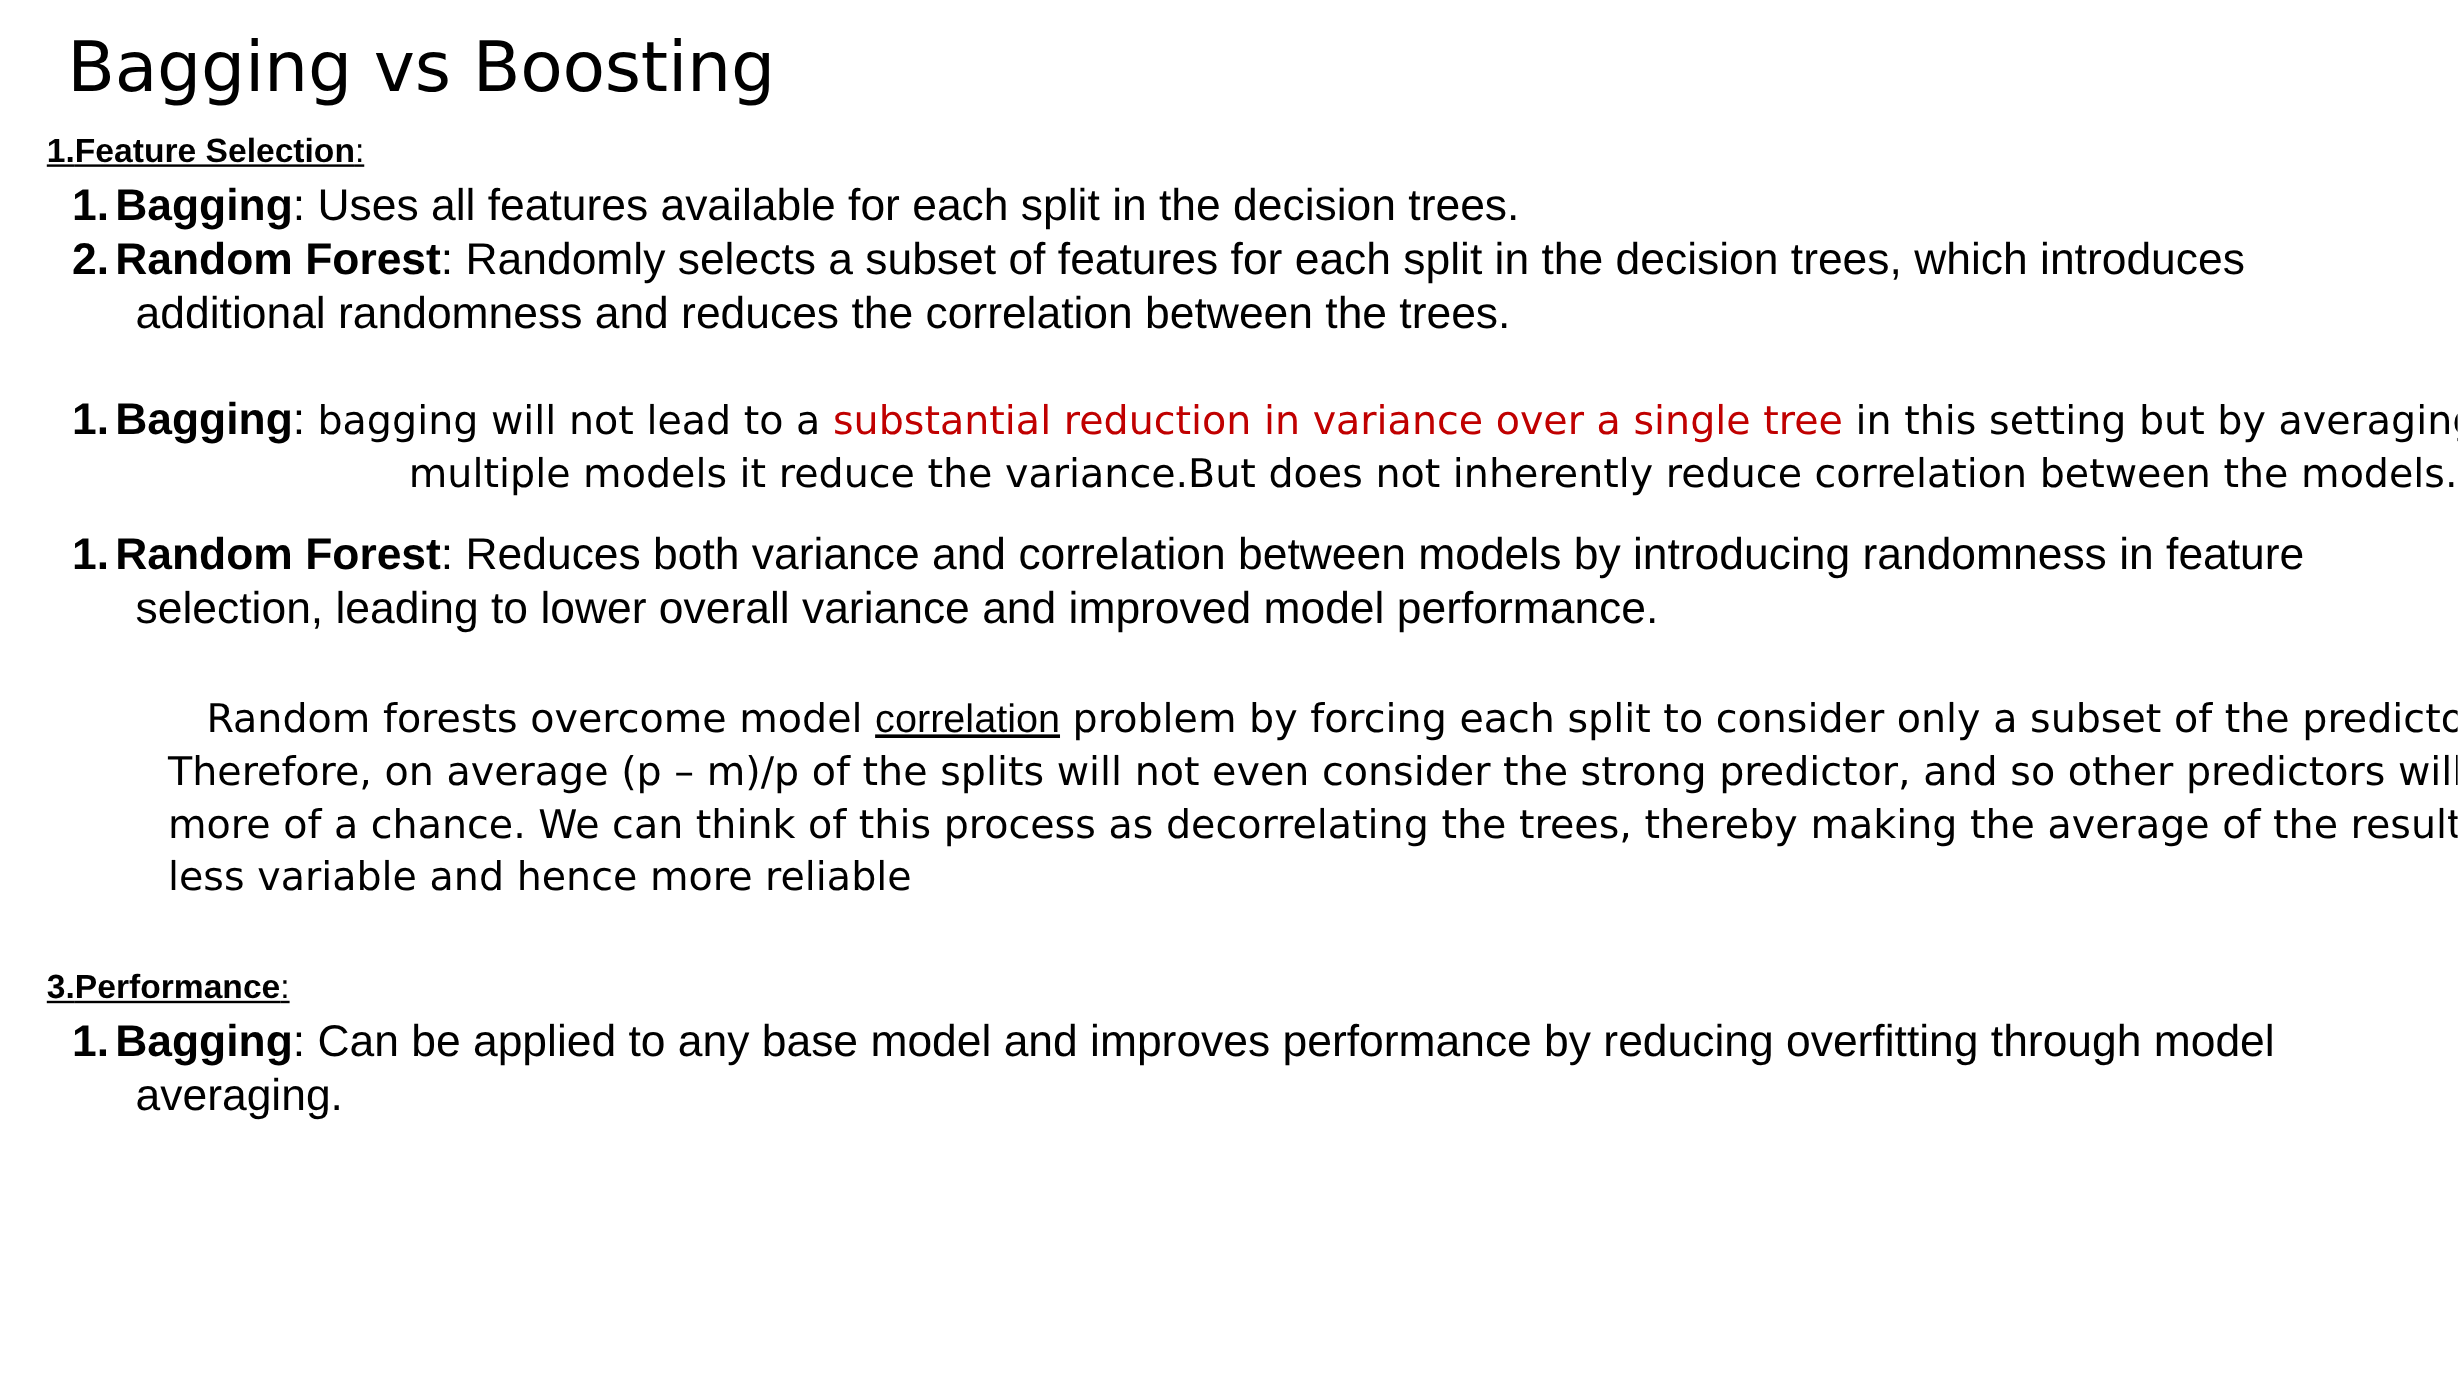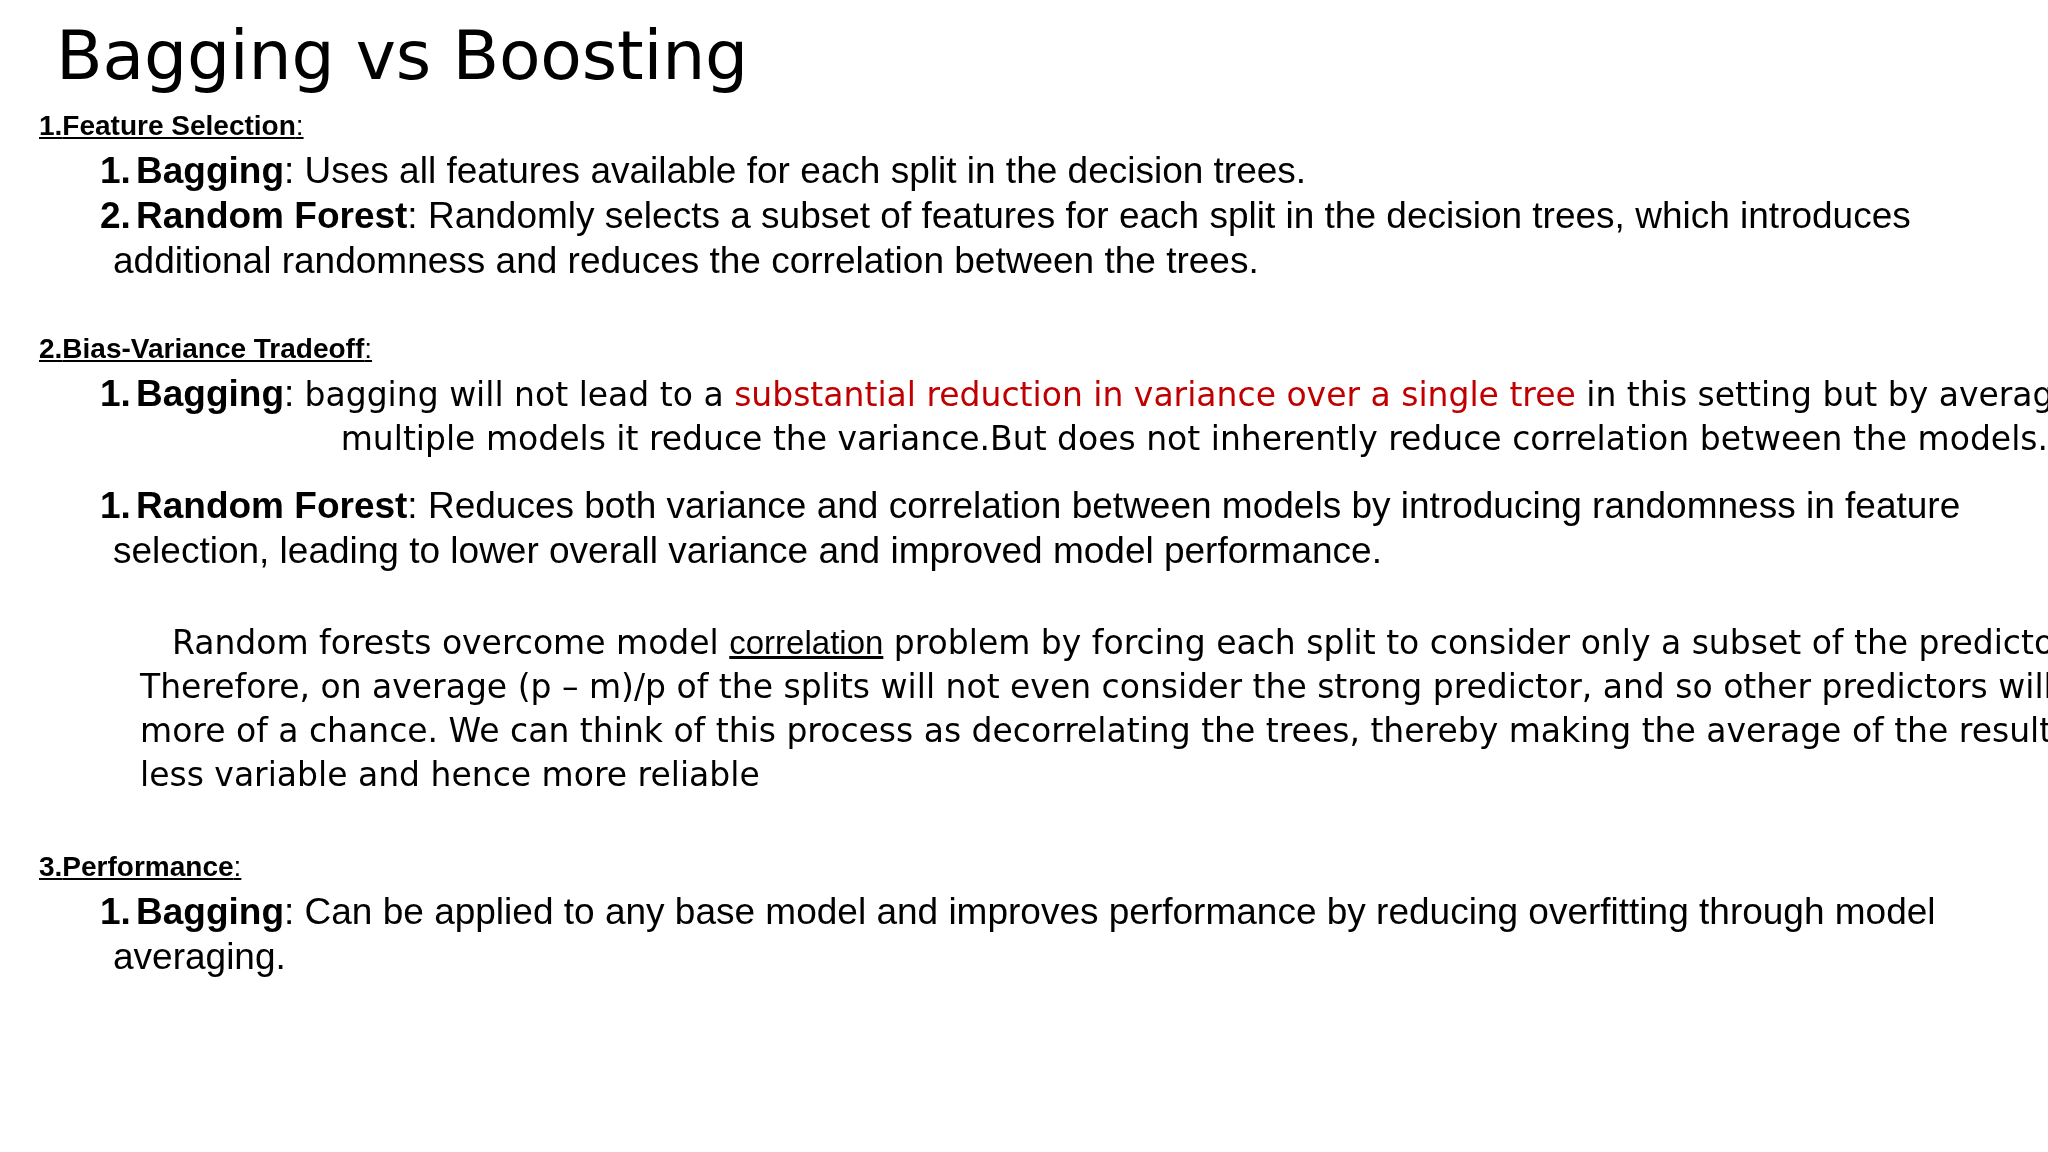--- a/index.html
+++ b/index.html
@@ -23,21 +23,21 @@
     overflow: hidden;
     background: #ffffff;
   }
 
   
   .slide-title {
     position: absolute;
     left: 56px;
     top: 20px;
     font-family: "DejaVu Sans", sans-serif;
-    font-size: 68px;
+    font-size: 58px;
     font-weight: 400;
     line-height: 72px;
     letter-spacing: -0.2px;
     color: #000000;
     white-space: nowrap;
   }
 
   
   .body {
     position: absolute;
@@ -61,21 +61,21 @@
     font-weight: bold;
     font-size: 28px;
     line-height: 44px;
     height: 44px;
     text-decoration: underline;
   }
   .lvl1 .normal { font-weight: normal; }
 
   
   .lvl2 {
-    padding-left: 100px;
+    padding-left: 60px;
   }
   .lvl2 .marker {
     font-weight: bold;
     display: inline-block;
     min-width: 36px;
   }
   .lvl2 .term { font-weight: bold; }
 
   
   .lvl2cont {
@@ -123,21 +123,20 @@
 
     <div class="line lvl1"><span>1.</span><span>Feature Selection</span><span class="normal">:</span></div>
 
     <div class="line lvl2"><span class="marker">1.</span><span class="term">Bagging</span><span>: </span><span>Uses all features available for each split in the decision trees.</span></div>
 
     <div class="line lvl2"><span class="marker">2.</span><span class="term">Random Forest</span><span>: </span><span>Randomly selects a subset of features for each split in the decision trees, which introduces</span></div>
     <div class="line lvl2cont">additional randomness and reduces the correlation between the trees.</div>
 
     <div class="spacer-md"></div>
 
-    <div class="line lvl1"><span>2.</span><span>Bias-Variance Tradeoff</span><span class="normal">:</span></div>
 
     <div class="line lvl2"><span class="marker">1.</span><span class="term">Bagging</span><span>: </span><span class="narrowrun">bagging will not lead to a </span><span class="narrowrun red">substantial reduction in variance over a single tree</span><span class="narrowrun"> in this setting but by averaging</span></div>
     <div class="line lvl2cont narrowrun">multiple models it reduce the variance.But does not inherently reduce correlation between the models.</div>
 
     <div class="spacer-sm"></div>
 
     <div class="line lvl2"><span class="marker">1.</span><span class="term">Random Forest</span><span>: </span><span>Reduces both variance and correlation between models by introducing randomness in feature</span></div>
     <div class="line lvl2cont">selection, leading to lower overall variance and improved model performance.</div>
 
     <div class="spacer-lg"></div>

